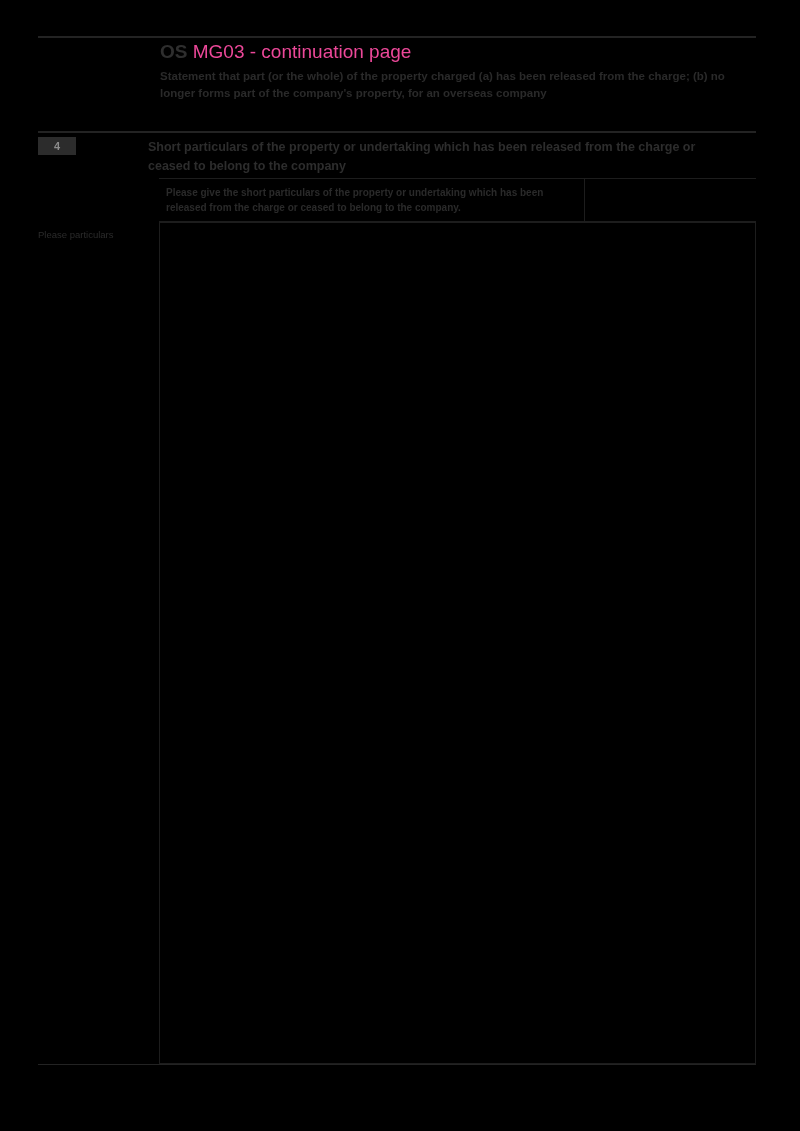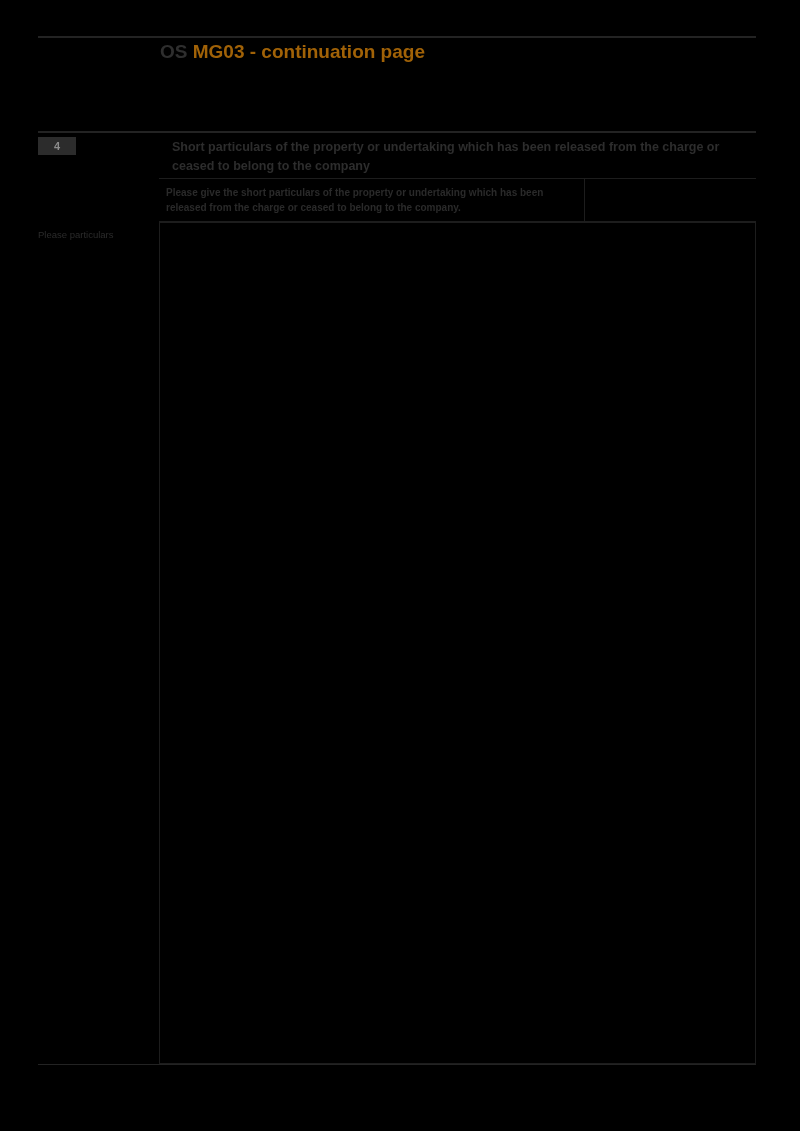--- a/index.html
+++ b/index.html
@@ -55,22 +55,22 @@
     width: 596px;
   }
   .form-title {
     font-size: 19px;
     line-height: 1.1;
     font-weight: bold;
     color: #2e2e2e;
     margin: 0 0 5px 0;
   }
   .form-title .light {
-    font-weight: bold;
-    color: #a16207;
+    font-weight: normal;
+    color: #ec4899;
   }
   .form-subtitle {
     font-size: 11.5px;
     line-height: 1.47;
     font-weight: bold;
     color: #2a2a2a;
     margin: 0;
   }
 
   
@@ -94,21 +94,21 @@
     color: #8c8c8c;
     font-size: 11px;
     font-weight: bold;
     line-height: 18px;
     text-align: center;
   }
 
   
   .section-heading {
     position: absolute;
-    left: 172px;
+    left: 148px;
     top: 138px;
     width: 590px;
     font-size: 12.5px;
     line-height: 1.5;
     font-weight: bold;
     color: #2d2d2d;
   }
 
   
   .guidance-band {
@@ -203,20 +203,21 @@
 <div class="page">
 
   <div class="top-rule"></div>
 
 
   <div class="header-block">
     <div class="form-title">
       <span>OS</span>
       <span class="light">MG03 - continuation page</span>
     </div>
+    <div class="form-subtitle">Statement that part (or the whole) of the property charged (a) has been released from the charge; (b) no longer forms part of the company's property, for an overseas company</div>
   </div>
 
   <div class="header-rule"></div>
 
   <div class="section-number">4</div>
 
   <div class="section-heading">Short particulars of the property or undertaking which has been released from the charge or ceased to belong to the company</div>
 
   <div class="guidance-band"></div>
   <div class="guidance-divider"></div>

